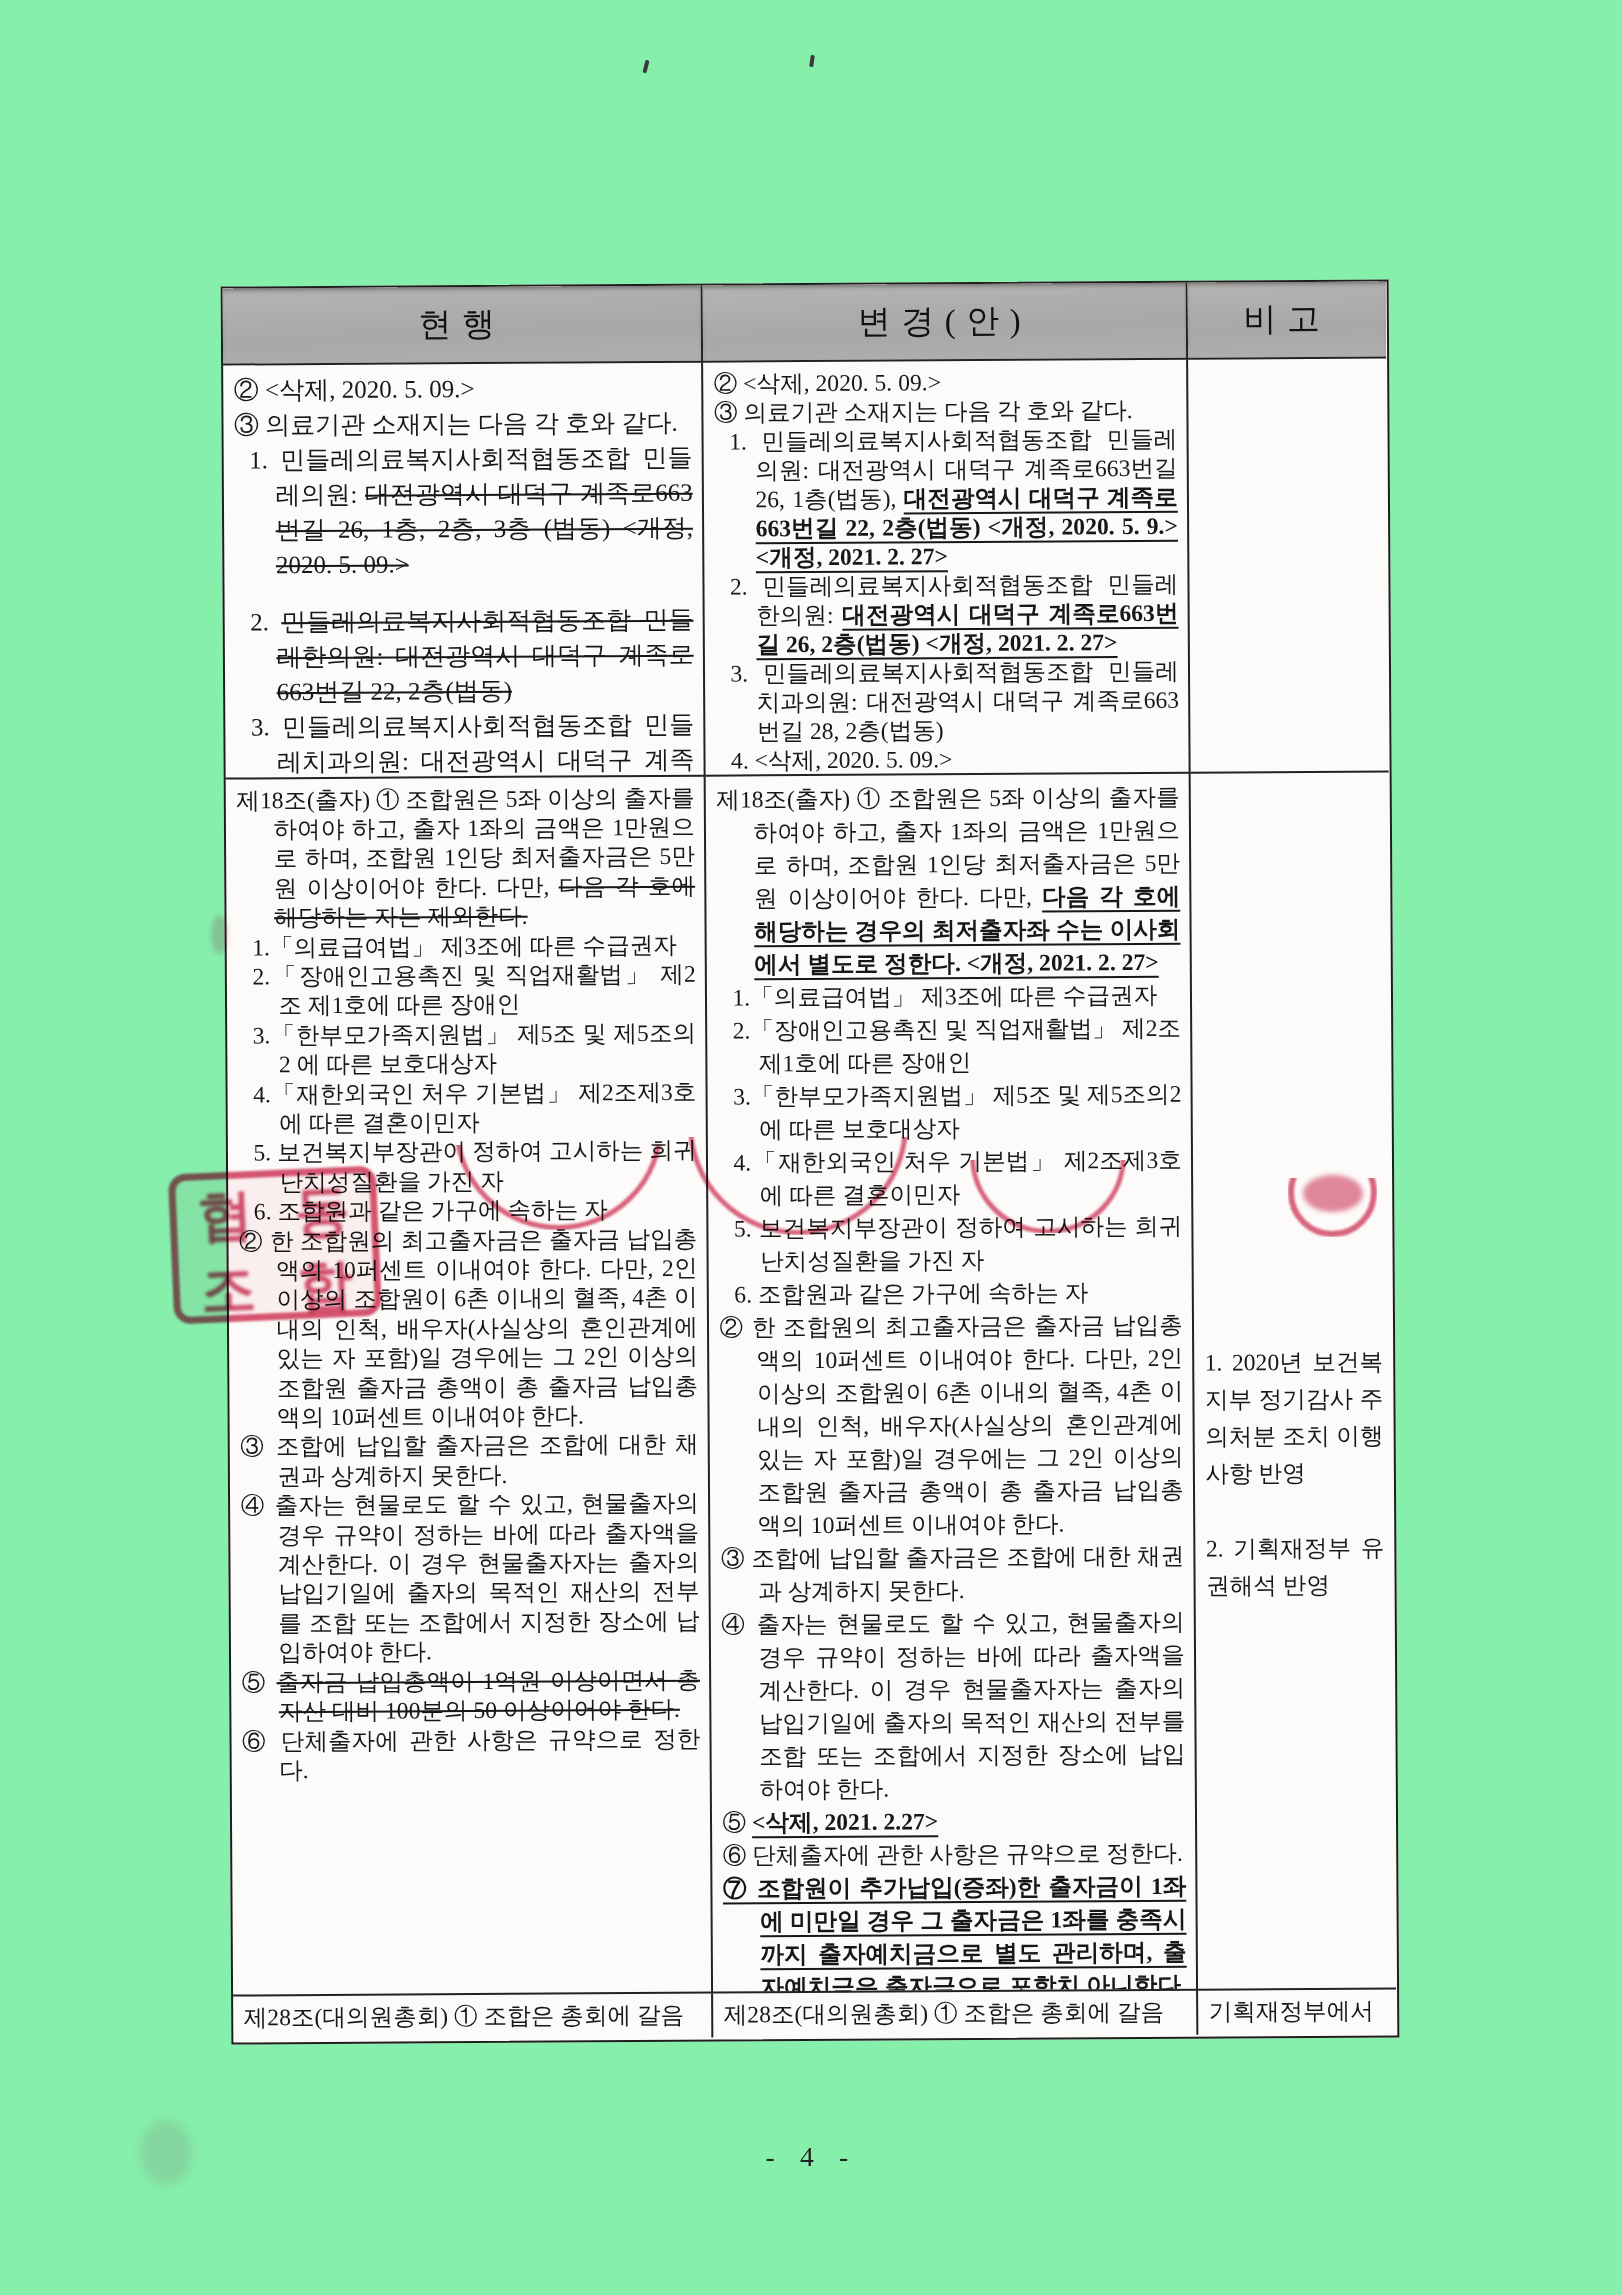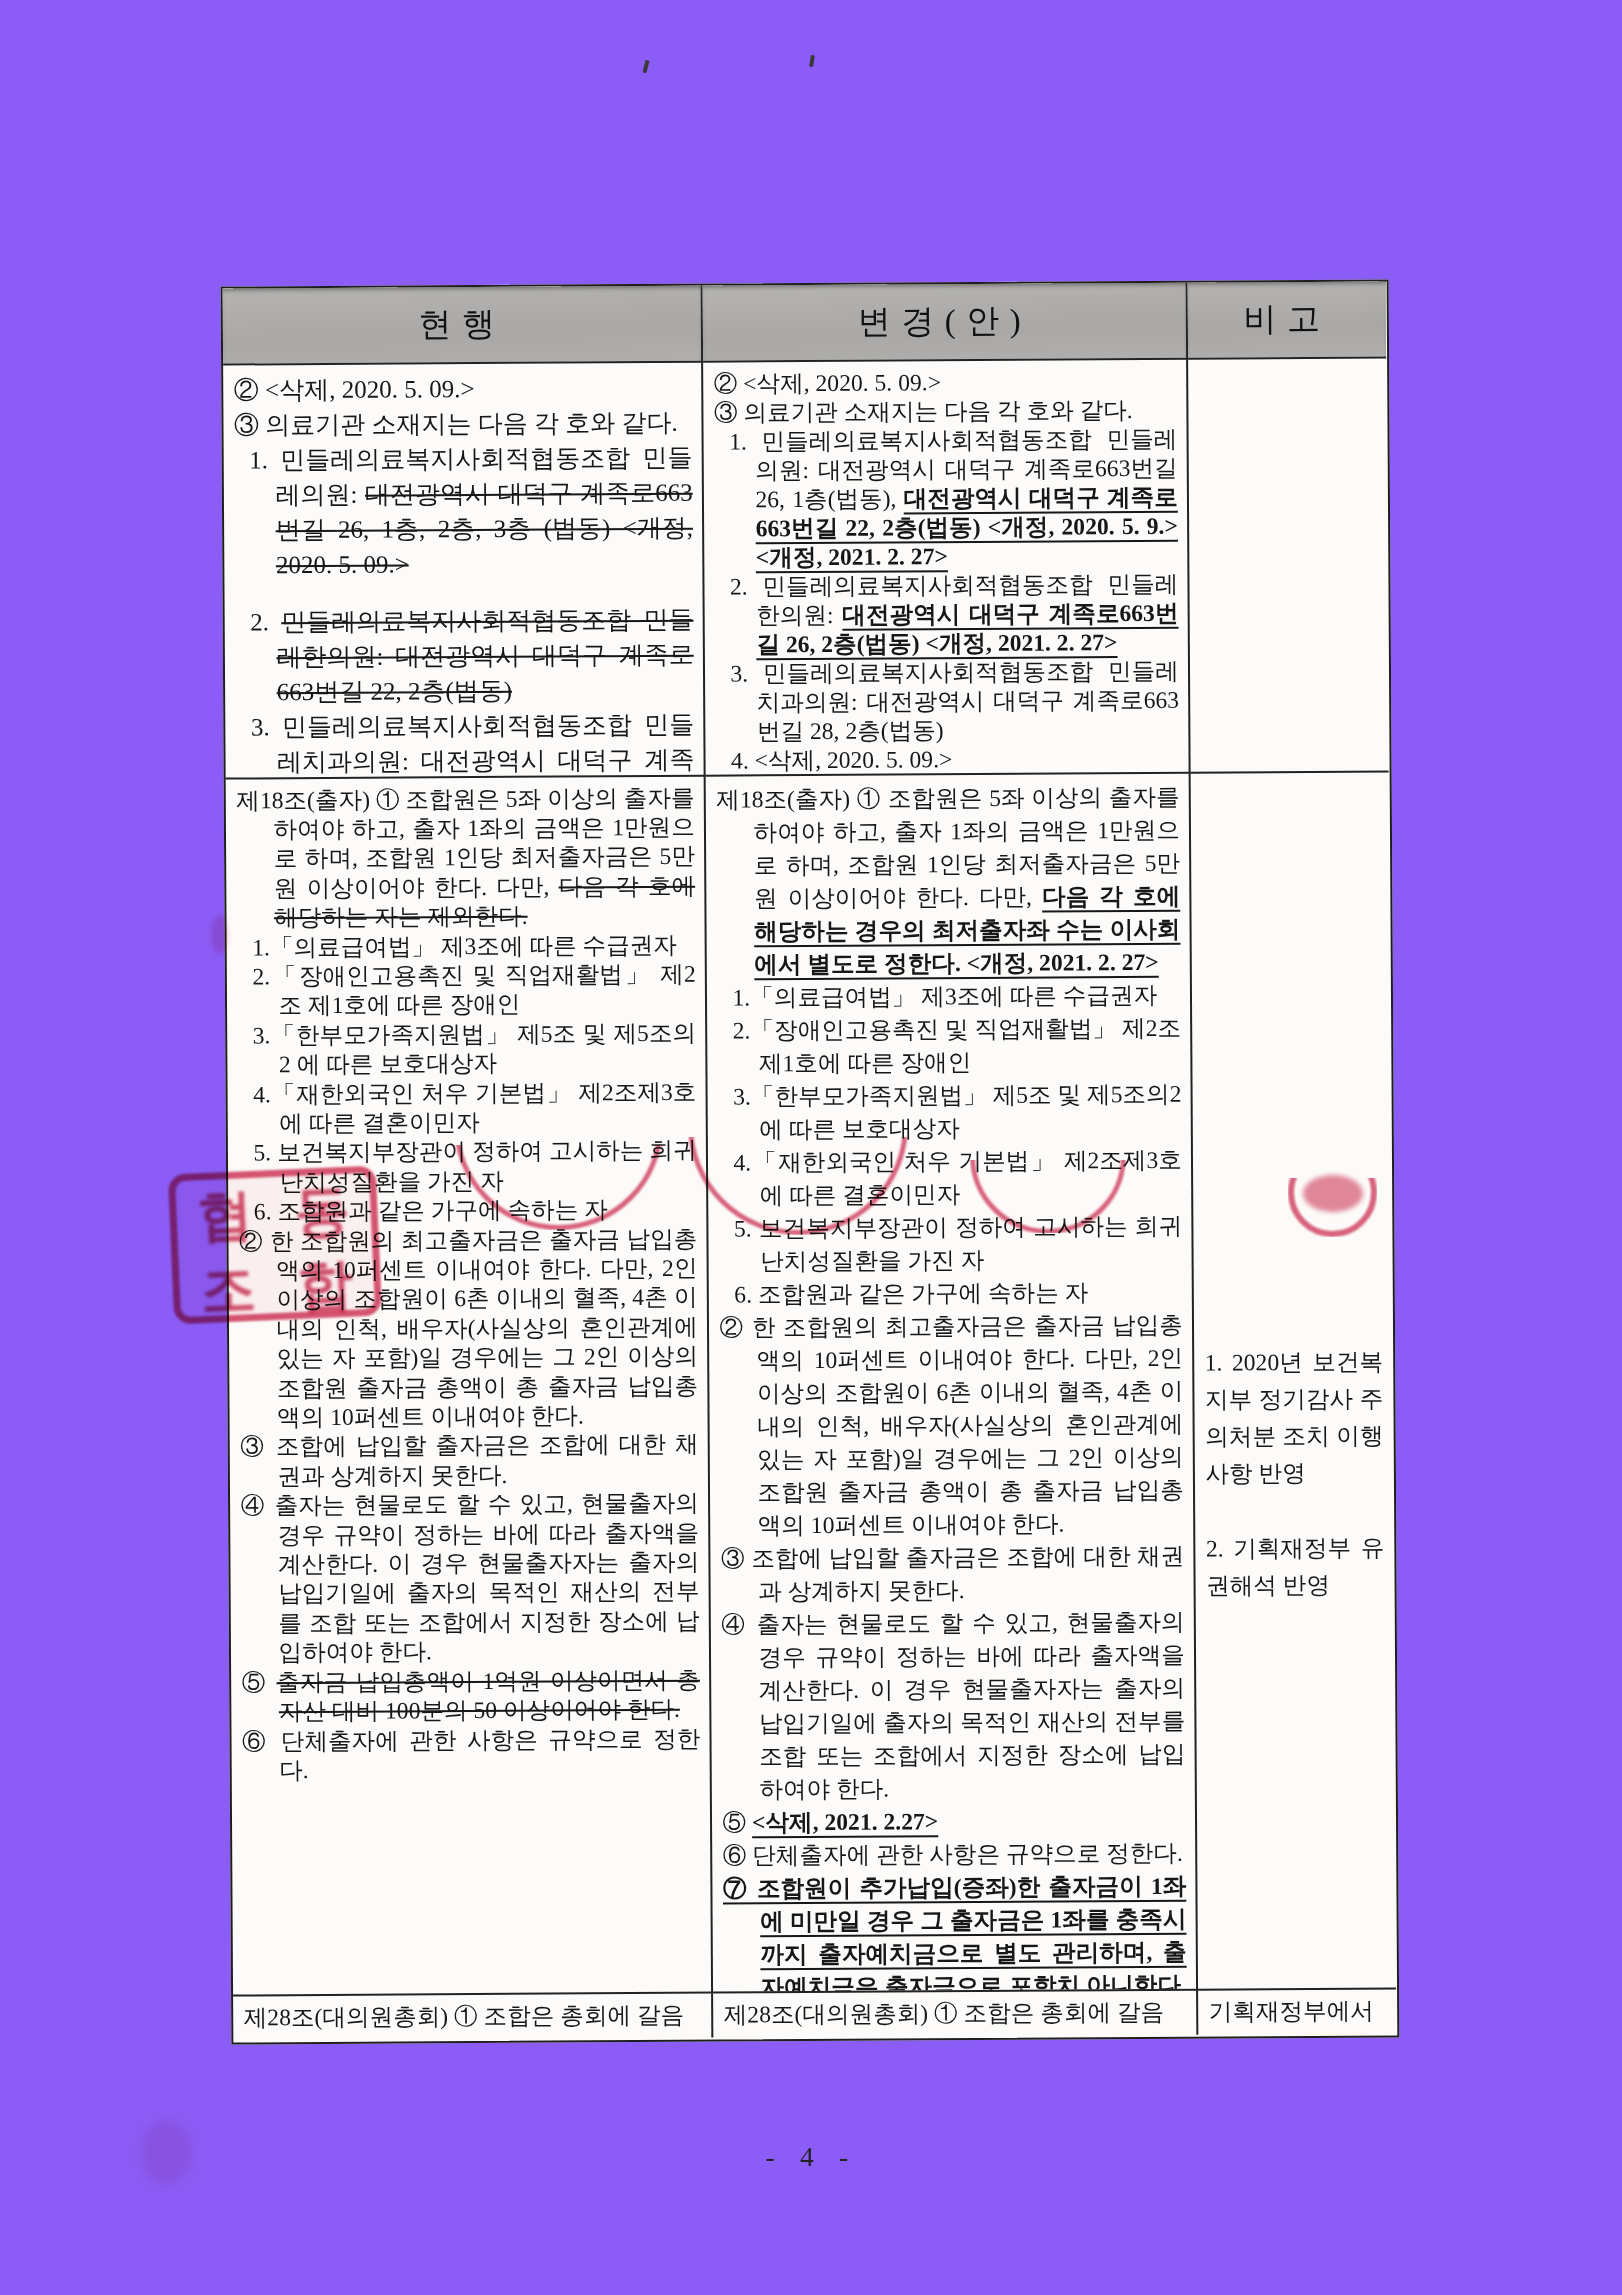--- a/index.html
+++ b/index.html
@@ -1,16 +1,16 @@
 <!DOCTYPE html>
 <html lang="ko" style="font-size:10.5px"><head>
 <meta charset="utf-8">
 <style>
   html,body{margin:0;padding:0;background:#e8e8e8;}
-  .page{position:relative;width:1623px;height:2295px;background:#8b5cf6;overflow:hidden;
+  .page{position:relative;width:1623px;height:2295px;background:#86efac;overflow:hidden;
         font-family:"Liberation Serif","DejaVu Serif",serif;color:#171717;}
   .table{position:absolute;left:226px;top:283px;width:1168px;height:1758px;
          border:2.6px solid #1e1e1e;box-sizing:border-box;display:grid;
          grid-template-columns:480px 485px 198px;grid-template-rows:77px 414px 1217px 44px;
          transform:rotate(-0.35deg);background:#fcfbf9;}
   .cell{box-sizing:border-box;border-right:2px solid #222;border-bottom:2px solid #222;
         overflow:hidden;position:relative;}
   .cell.last-col{border-right:none;}
   .cell.last-row{border-bottom:none;}
   .hdr{background:linear-gradient(178deg,#b5b4b2 0%,#a9a8a6 60%,#b0afad 100%);

